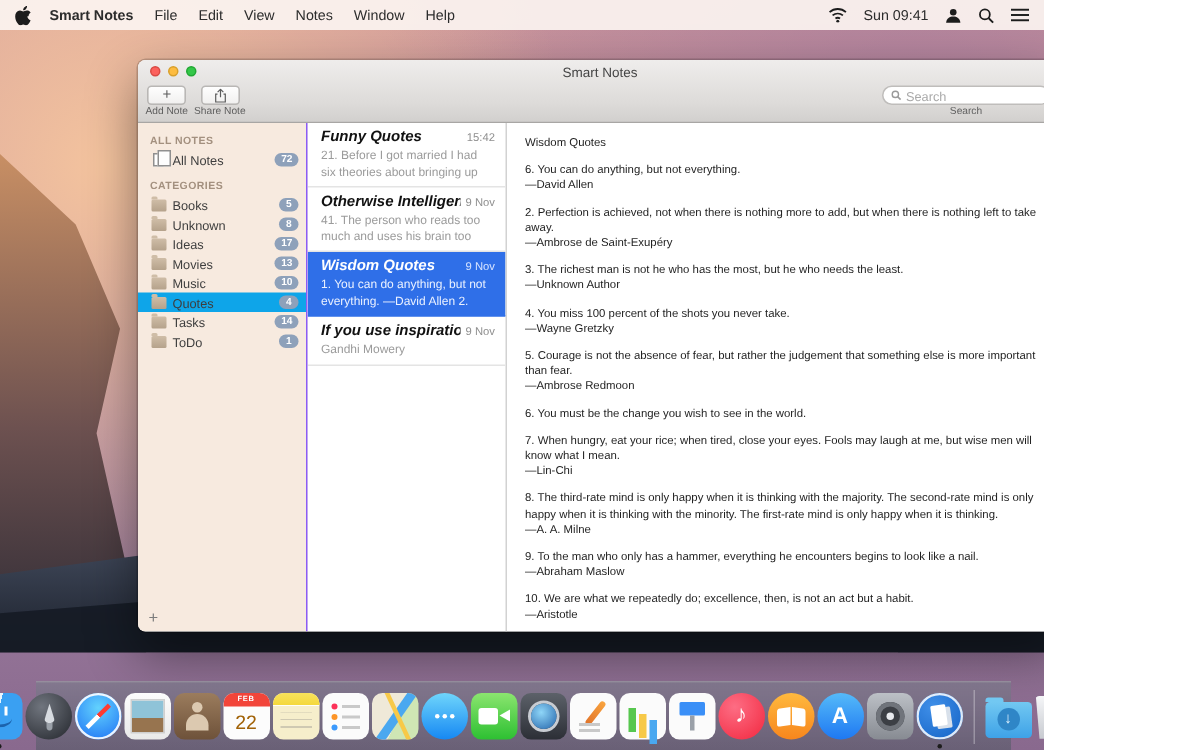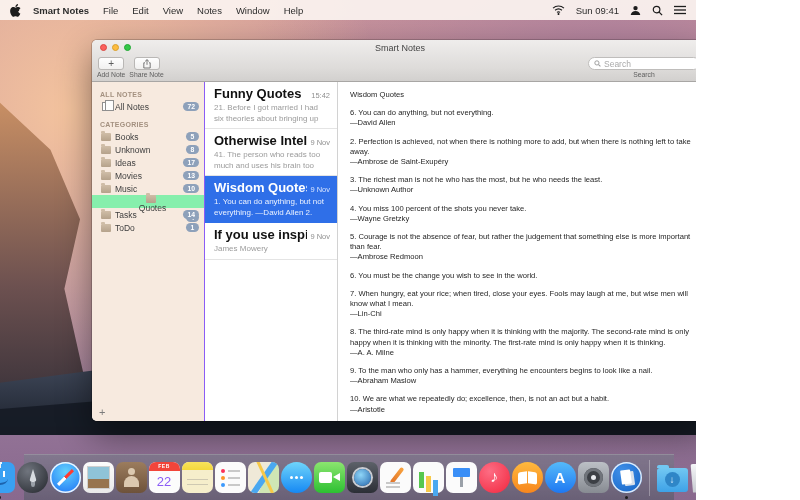--- a/index.html
+++ b/index.html
@@ -69,43 +69,43 @@
   .win-body { flex:1; display:flex; min-height:0; }
 
   
   .sidebar {
     width:113px; flex:0 0 auto; background:#f7eadf; border-right:1px solid #8b5cf6;
     padding-top:6px; position:relative; font-size:8.5px; color:#3e3e3e;
   }
   .side-header { height:12px; padding-left:8px; display:flex; align-items:center;
     font-size:7px; font-weight:bold; color:#a3907f; letter-spacing:.3px; }
   .side-row { height:13px; display:flex; align-items:center; padding-left:9px; cursor:default; }
-  .side-row.selected { background:#86efac;flex-direction:column; }
+  .side-row.selected { background:#0ea5e9; }
   .side-gap { height:5px; }
   .badge {
     margin-left:auto; margin-right:5px; background:#8ea1ba; color:#fff;
     font-size:6.8px; font-weight:bold; border-radius:6px; padding:0 4px;
     height:9px; line-height:9px; min-width:13px; text-align:center;
   }
   .folder { width:10px; height:8px; background:linear-gradient(#cfbda7,#b5a28b);
     border-radius:1px; position:relative; margin-right:4px; flex:0 0 auto; }
   .folder::before { content:""; position:absolute; top:-2px; left:0; width:4px; height:2px;
     background:#cfbda7; border-radius:1px 1px 0 0; }
   .pages-ico { width:7px; height:9px; border:1px solid #8f8f8f; background:#fff;
     position:relative; margin-right:6px; margin-left:1px; flex:0 0 auto; }
   .pages-ico::before { content:""; position:absolute; top:-3px; left:2px; width:7px; height:9px;
     border:1px solid #8f8f8f; background:#fdfdfd; }
   .sidebar-add { position:absolute; bottom:3px; left:7px; font-size:11px; color:#7c7c7c; line-height:1; }
 
   
   .note-list { width:133px; flex:0 0 auto; background:#fff; border-right:1px solid #d2d2d2; overflow:hidden; }
   .note-item { padding:4px 7px 4px 9px; border-bottom:1px solid #e4e4e4; cursor:default; }
   .note-row1 { display:flex; align-items:baseline; }
-  .note-title { flex:1; font-size:13px; font-weight:bold; color:#111;
-    white-space:nowrap; overflow:hidden; }
+  .note-title { flex:1; font-size:10px; font-weight:bold; color:#111;
+    white-space:nowrap; overflow:hidden;font-style:italic; }
   .note-time { font-size:7.5px; color:#8f8f8f; margin-left:3px; white-space:nowrap; }
   .note-preview { font-size:8px; color:#9b9b9b; line-height:10.5px; margin-top:2px;
     max-height:21px; overflow:hidden; }
   .note-item.selected { background:#2f6fe8; border-bottom-color:#2f6fe8; }
   .note-item.selected .note-title { color:#fff; }
   .note-item.selected .note-time { color:#d7e4ff; }
   .note-item.selected .note-preview { color:#eaf1ff; }
 
   
   .content { flex:1; background:#fff; padding:8px 14px 6px 12px;
@@ -148,21 +148,21 @@
 
   .dock-icon.contacts { background:linear-gradient(#9b7c5d,#6e523a); }
   .dock-icon.contacts::before { content:""; position:absolute; left:12px; top:6px; width:7px; height:7px;
     border-radius:50%; background:#dcc9b0; }
   .dock-icon.contacts::after { content:""; position:absolute; left:8px; top:14px; width:15px; height:11px;
     border-radius:8px 8px 0 0; background:#dcc9b0; }
 
   .dock-icon.calendar { background:#fcfcfc; overflow:hidden; }
   .cal-month { position:absolute; top:0; left:0; right:0; height:9px; background:#f2453a;
     color:#fff; font-size:5px; font-weight:bold; text-align:center; line-height:9px; letter-spacing:.5px; }
-  .cal-day { position:absolute; top:9px; left:0; right:0; bottom:0; color:#8b5cf6;
+  .cal-day { position:absolute; top:9px; left:0; right:0; bottom:0; color:#a16207;
     font-size:13px; text-align:center; line-height:21px; }
 
   .dock-icon.notes { background:linear-gradient(#fffef6 0 27%,#f6eecb 27%); }
   .dock-icon.notes::before { content:""; position:absolute; top:0; left:0; right:0; height:8px;
     background:linear-gradient(#f8e25c,#f4d83c); border-radius:7px 7px 0 0; }
   .dock-icon.notes::after { content:""; position:absolute; left:5px; right:5px; top:13px; height:13px;
     background:repeating-linear-gradient(#0000 0 4px,#cfc9b2 4px 5px); }
 
   .dock-icon.reminders { background:#fbfbfb; }
   .dock-icon.reminders::before { content:""; position:absolute; left:6px; top:7px; width:4px; height:4px;
@@ -465,21 +465,21 @@
               <span class="note-time">9 Nov</span>
             </div>
             <div class="note-preview">1. You can do anything, but not everything.  —David Allen  2.</div>
           </div>
 
           <div class="note-item">
             <div class="note-row1">
               <span class="note-title">If you use inspiration as a...</span>
               <span class="note-time">9 Nov</span>
             </div>
-            <div class="note-preview">James Mowery</div>
+            <div class="note-preview">Gandhi Mowery</div>
           </div>
 
       </div>
 
       <div class="content">
         <div class="para">Wisdom Quotes</div>
         <div>
 
             <div class="para">
               <div>6. You can do anything, but not everything.</div>

